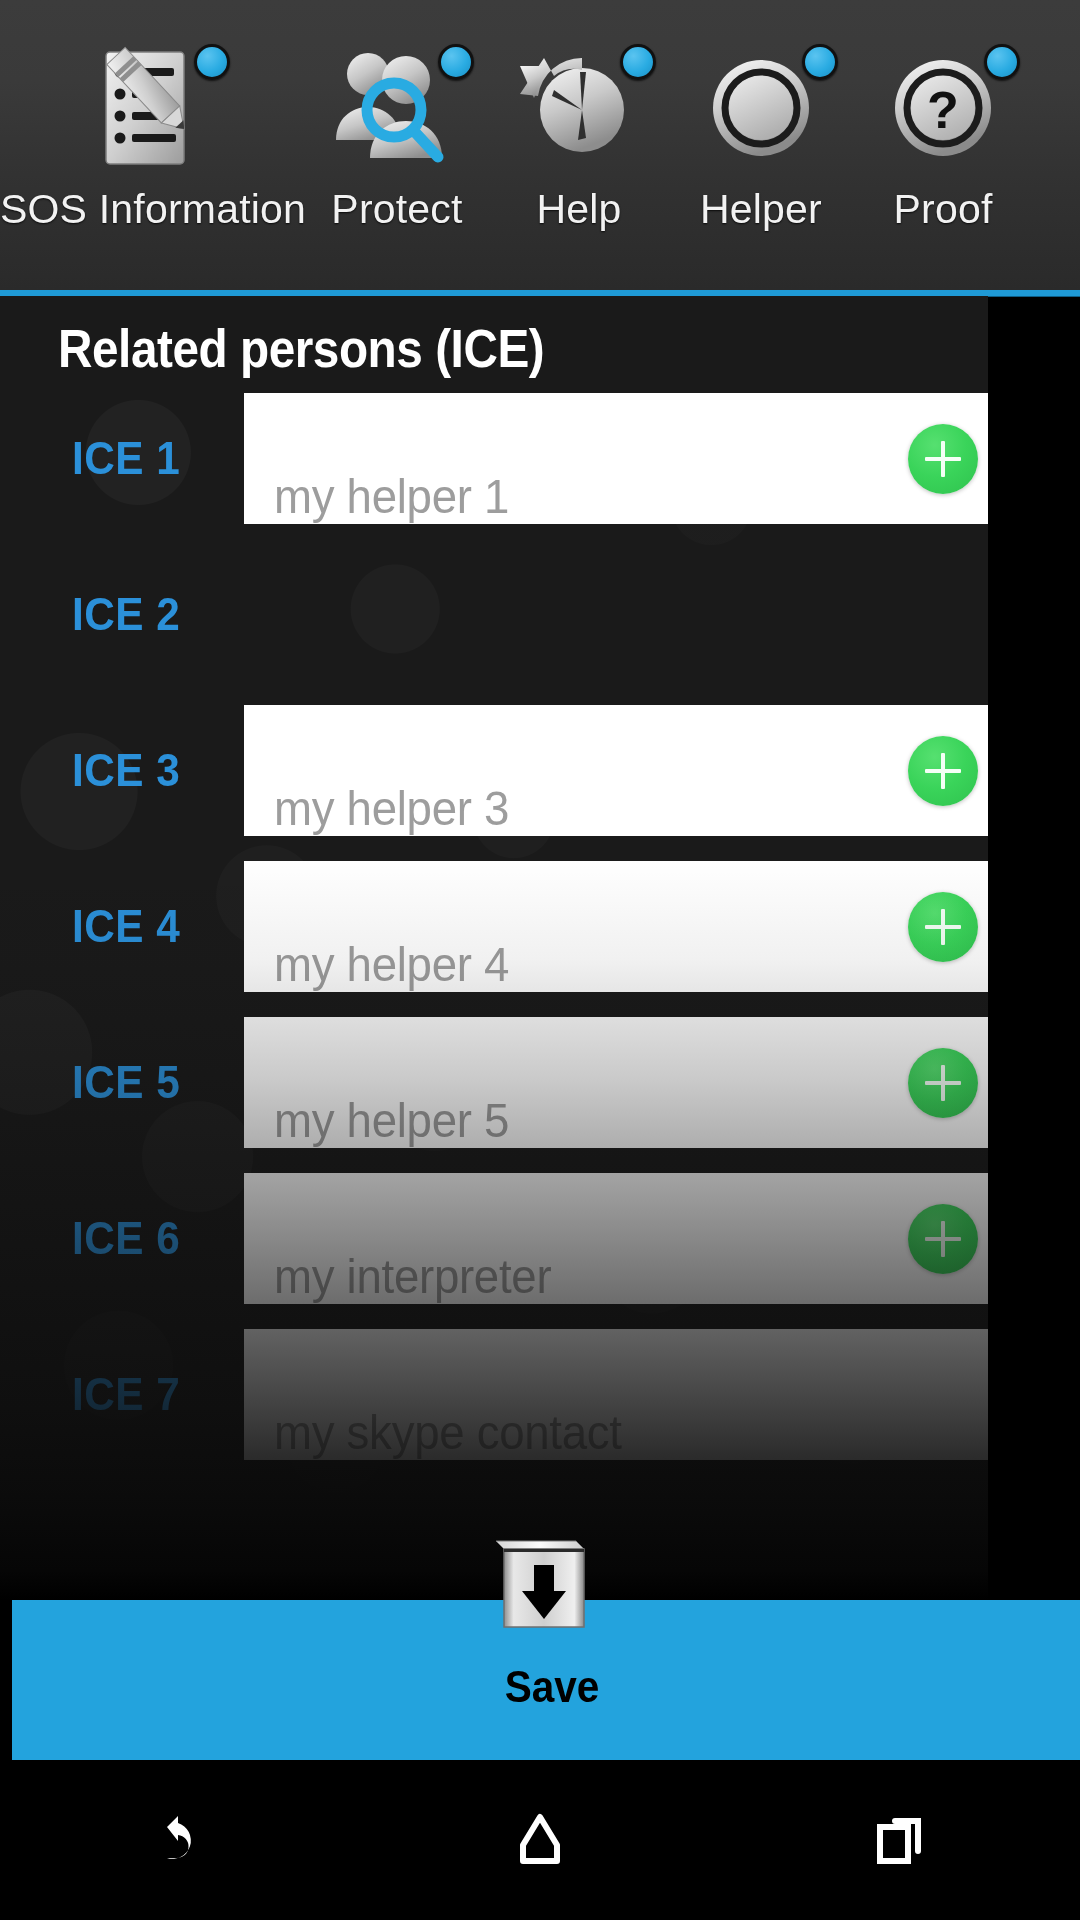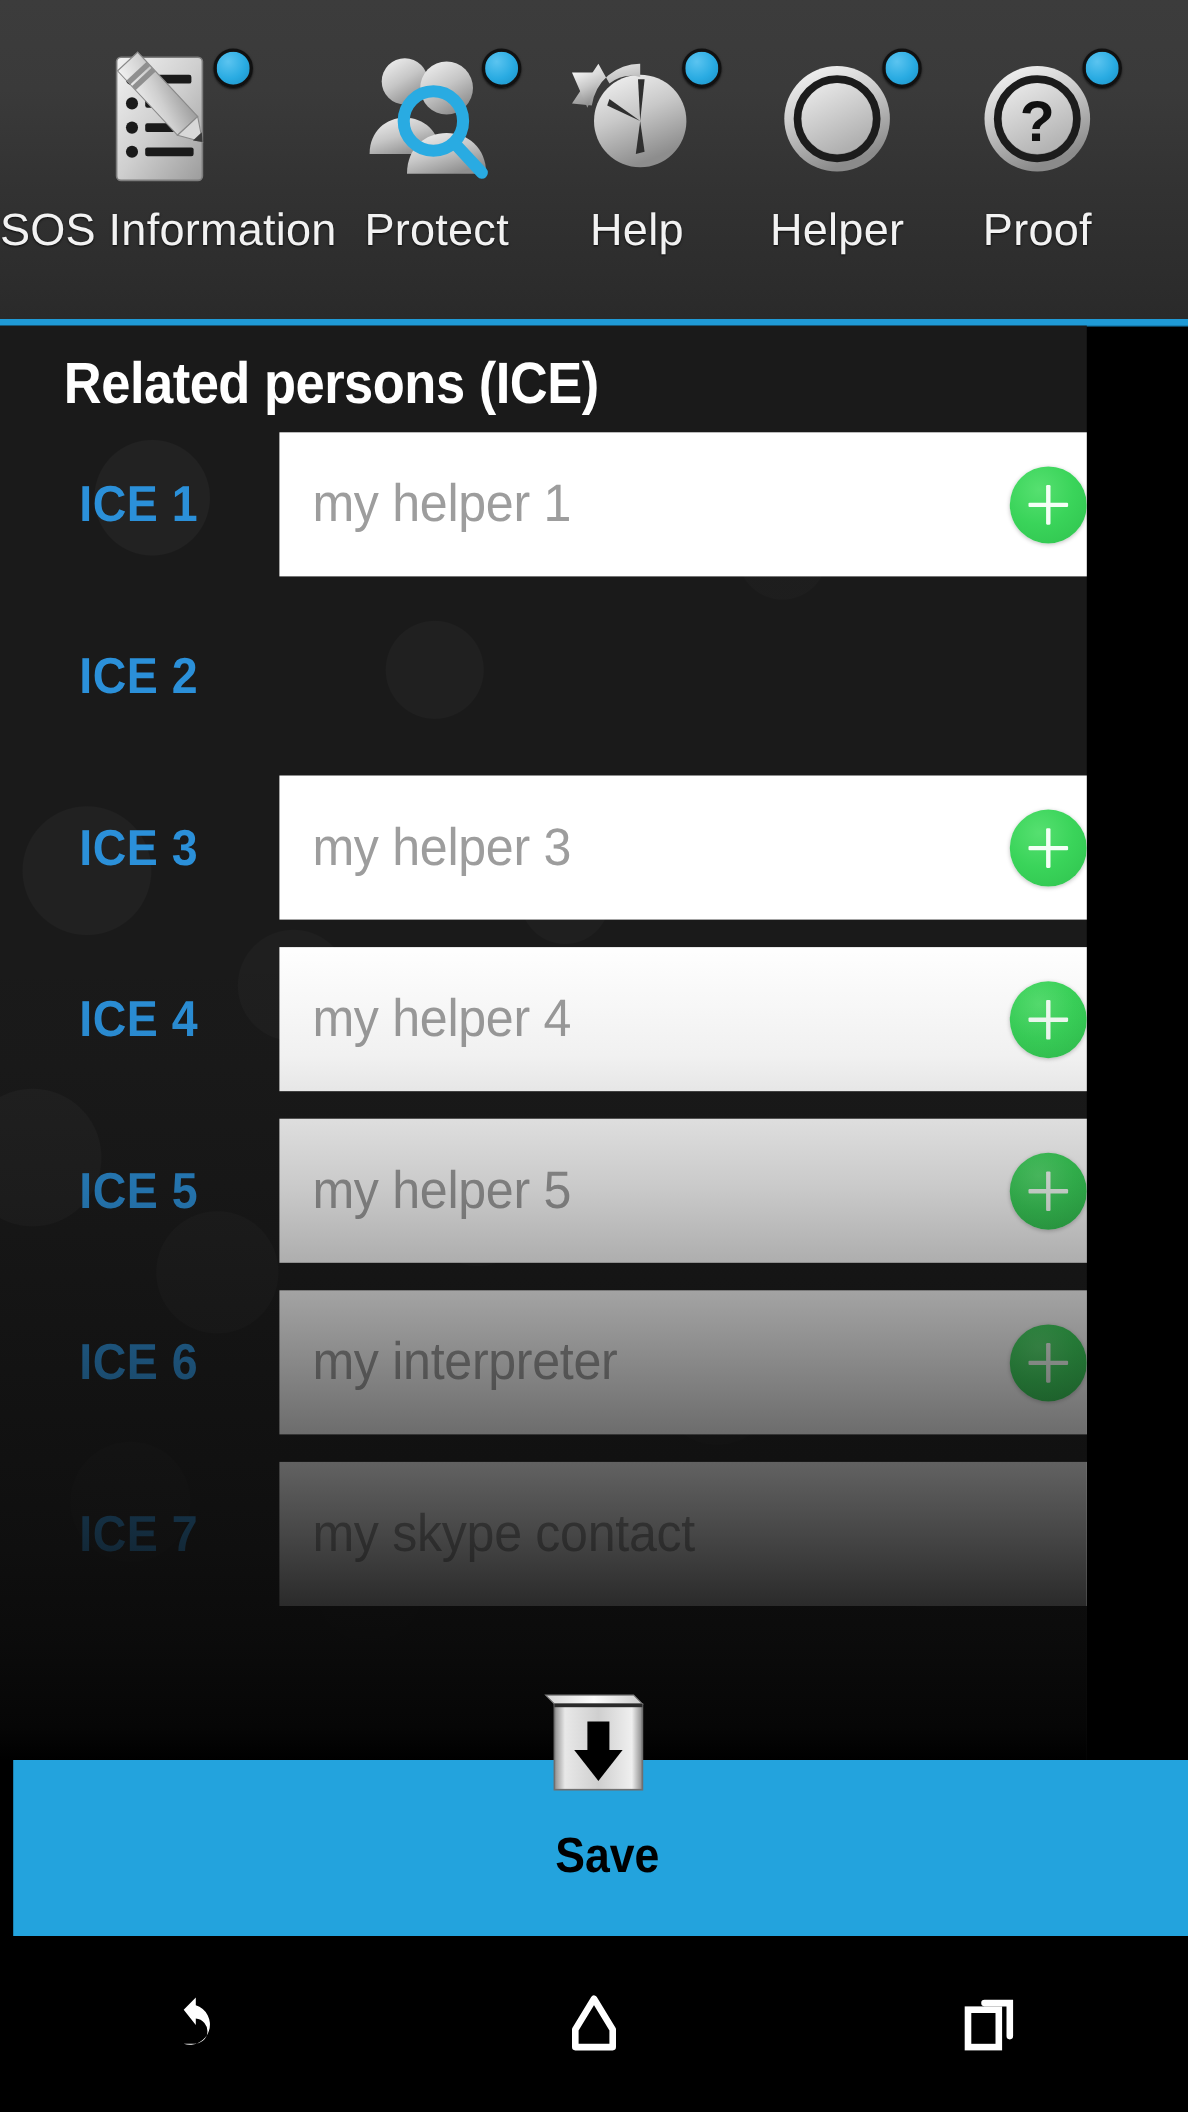--- a/index.html
+++ b/index.html
@@ -74,23 +74,23 @@
   .ice-row { position:relative; height:156px; }
   .ice-label {
     position:absolute; left:72px; top:0; height:156px;
     display:flex; align-items:center;
     color:#2b90d9; font-size:46px; font-weight:bold;
     font-family:"Liberation Sans Narrow","Liberation Sans", sans-serif;
     transform:scaleX(.92); transform-origin:left center;
     white-space:nowrap; letter-spacing:.5px;
   }
   .ice-field {
-    position:absolute; left:254px; top:13px; width:760px; height:131px;
+    position:absolute; left:244px; top:13px; width:760px; height:131px;
     background:#ffffff;
-    display:flex; align-items:center;
+    display:flex; align-items:flex-end;
   }
   .ice-placeholder {
     color:#9d9d9d; font-size:48px; margin-left:30px;
     font-family:"Liberation Sans Narrow","Liberation Sans", sans-serif;
     transform:scaleX(.95); transform-origin:left center;
     white-space:nowrap; letter-spacing:-.3px;
   }
   .plus-btn {
     position:absolute; right:26px; top:50%; transform:translateY(-50%);
     width:70px; height:70px; border-radius:50%;

